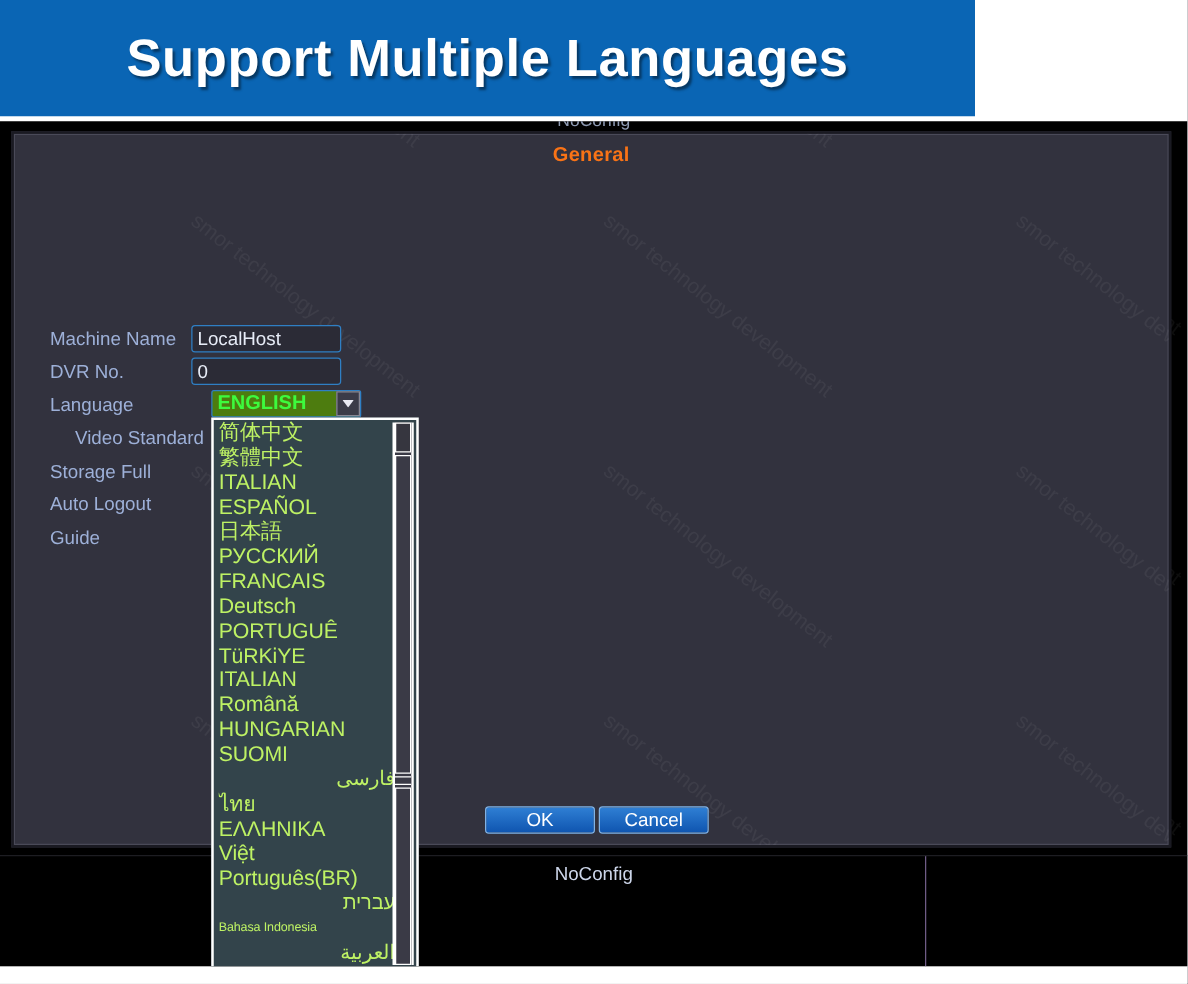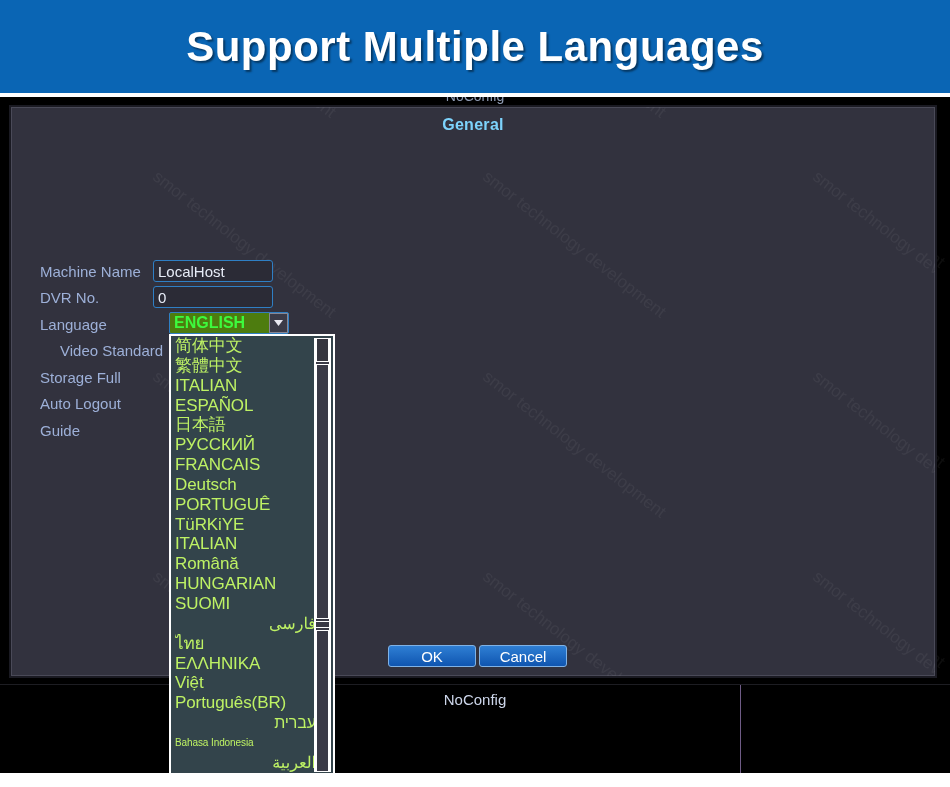--- a/index.html
+++ b/index.html
@@ -12,21 +12,21 @@
     height: 787px;
     position: relative;
     overflow: hidden;
     font-family: "Liberation Sans", sans-serif;
   }
 
   
   #banner {
     position: absolute;
     left: 0; top: 0;
-    width: 950px; height: 93px;
+    width: 780px; height: 93px;
     background: #0a65b4;
     display: flex;
     align-items: center;
     justify-content: center;
   }
   #banner-title {
     color: #ffffff;
     font-size: 42px;
     font-weight: bold;
     letter-spacing: 0.5px;
@@ -96,21 +96,21 @@
     background: #32323e;
     border: 2px solid #1a1a22;
     box-shadow: 0 0 0 1px #4a4a58 inset;
     box-sizing: border-box;
   }
   #dialog-title {
     position: absolute;
     left: 0; top: 9px;
     width: 100%;
     text-align: center;
-    color: #7dd3fc;
+    color: #f97316;
     font-size: 16px;
     font-weight: bold;
     letter-spacing: 0.3px;
   }
 
   
   .wm-layer {
     position: absolute;
     left: 0; top: 0;
     width: 100%; height: 100%;

